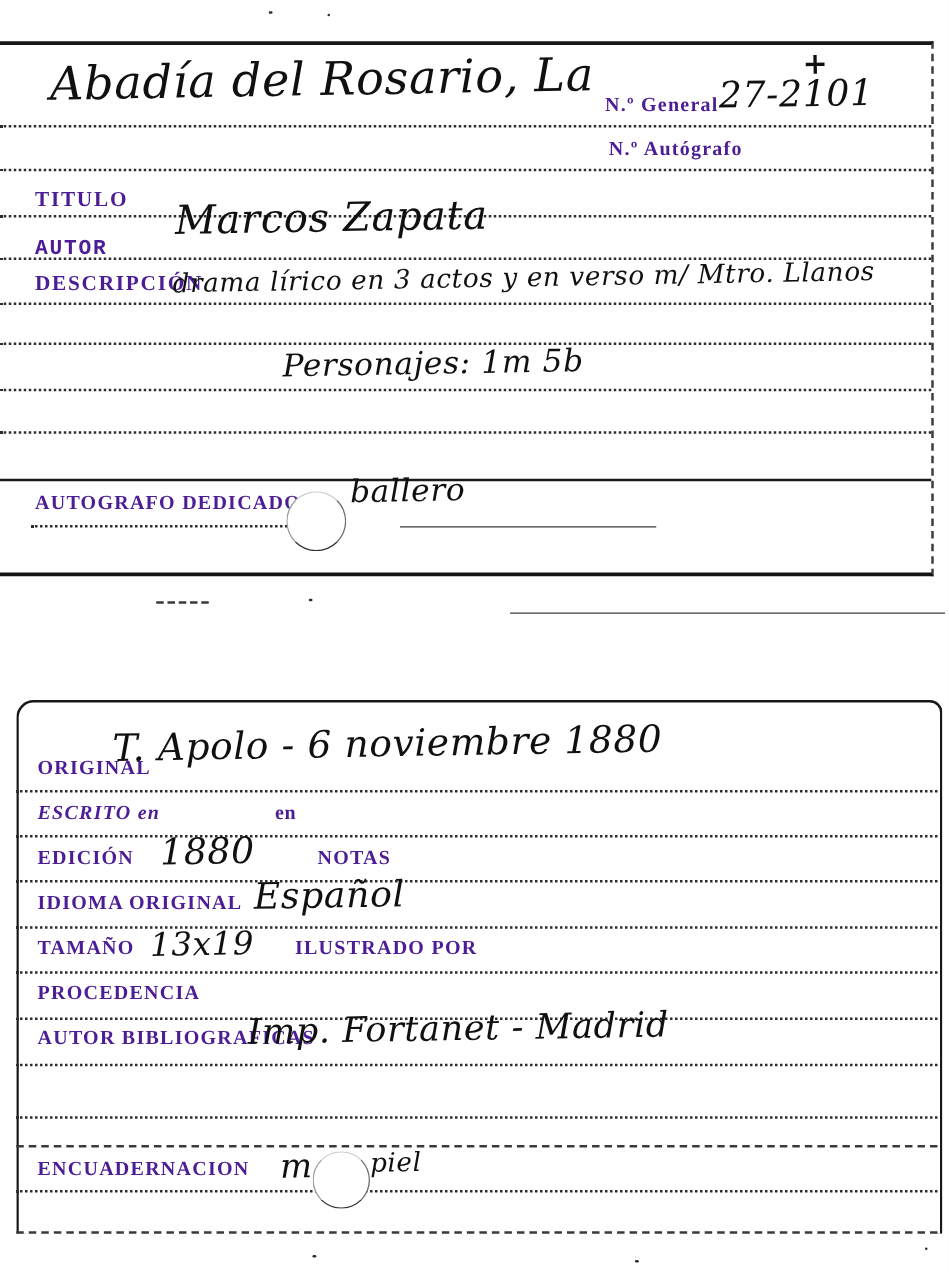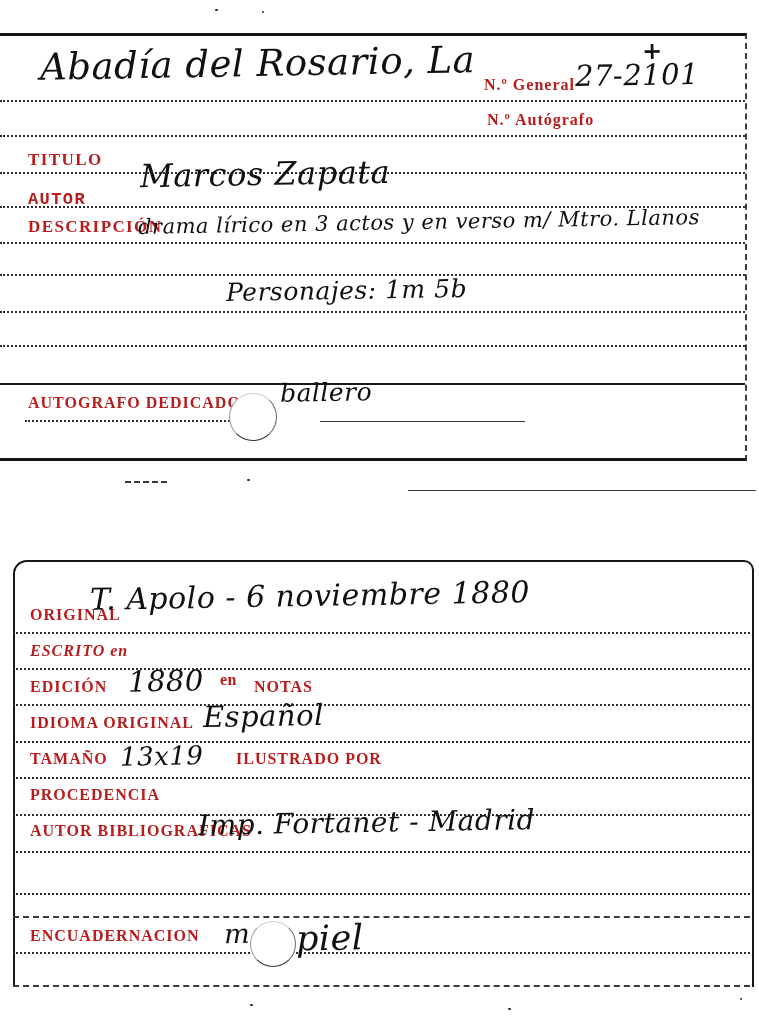--- a/index.html
+++ b/index.html
@@ -4,21 +4,21 @@
 <style>
   html,body{margin:0;padding:0;}
   body{background:#e8e8e8;font-family:"Liberation Serif",serif;}
   .page{
     position:relative;width:759px;height:1028px;margin:0 auto;
     background:#ffffff;overflow:hidden;color:#141414;
   }
   
   .lbl{
     position:absolute;font-family:"Liberation Serif",serif;
-    font-weight:700;letter-spacing:1.4px;font-size:17px;color:#b91c1c;
+    font-weight:700;letter-spacing:1.4px;font-size:17px;color:#4c1d95;
     white-space:nowrap;
   }
   .lbl-sm{font-size:16px;letter-spacing:1px;}
   
   .hw{
     position:absolute;font-family:"DejaVu Serif",serif;font-style:italic;
     color:#101010;white-space:nowrap;transform:rotate(-1deg);
     letter-spacing:0.5px;
   }
   
@@ -97,40 +97,40 @@
   <div class="rd" style="left:13px;top:851px;width:737px;"></div>
   <div class="rd" style="left:13px;top:893px;width:737px;"></div>
   <div class="rdash" style="left:13px;top:916px;width:737px;"></div>
   <div class="rd" style="left:13px;top:952px;width:737px;"></div>
   <div class="rdash" style="left:13px;top:985px;width:737px;"></div>
 
   <div class="lbl lbl-sm" style="left:30px;top:606px;">ORIGINAL</div>
   <div class="hw" style="left:90px;top:578px;font-size:30px;">T. Apolo - 6 noviembre 1880</div>
 
   <div class="lbl lbl-sm" style="left:30px;top:642px;font-style:italic;">ESCRITO en</div>
-  <div class="lbl lbl-sm" style="left:220px;top:642px;letter-spacing:0.5px;margin-top:29px;">en</div>
+  <div class="lbl lbl-sm" style="left:220px;top:642px;letter-spacing:0.5px;">en</div>
 
   <div class="lbl lbl-sm" style="left:30px;top:678px;font-family:Liberation Serif, serif;">EDICIÓN</div>
   <div class="hw" style="left:128px;top:664px;font-size:29px;">1880</div>
   <div class="lbl lbl-sm" style="left:254px;top:678px;">NOTAS</div>
 
   <div class="lbl lbl-sm" style="left:30px;top:714px;">IDIOMA ORIGINAL</div>
   <div class="hw" style="left:203px;top:699px;font-size:29px;">Español</div>
 
   <div class="lbl lbl-sm" style="left:30px;top:750px;">TAMAÑO</div>
   <div class="hw" style="left:120px;top:741px;font-size:26px;">13x19</div>
   <div class="lbl lbl-sm" style="left:236px;top:750px;">ILUSTRADO POR</div>
 
   <div class="lbl lbl-sm" style="left:30px;top:786px;text-align:center;">PROCEDENCIA</div>
 
   <div class="lbl lbl-sm" style="left:30px;top:822px;">AUTOR BIBLIOGRAFICAS</div>
   <div class="hw" style="left:198px;top:806px;font-size:28px;">Imp. Fortanet - Madrid</div>
 
   <div class="lbl lbl-sm" style="left:30px;top:927px;">ENCUADERNACION</div>
   <div class="hw" style="left:224px;top:918px;font-size:27px;">m</div>
   <div class="hole" style="left:250px;top:921px;width:44px;height:44px;"></div>
-  <div class="hw" style="left:296px;top:918px;font-size:35px;">piel</div>
+  <div class="hw" style="left:296px;top:918px;font-size:21px;">piel</div>
 
   <div class="speck" style="left:250px;top:1004px;"></div>
   <div class="speck" style="left:508px;top:1008px;"></div>
   <div class="speck" style="left:740px;top:998px;width:2px;"></div>
 
 </div>
 
 </body></html>

